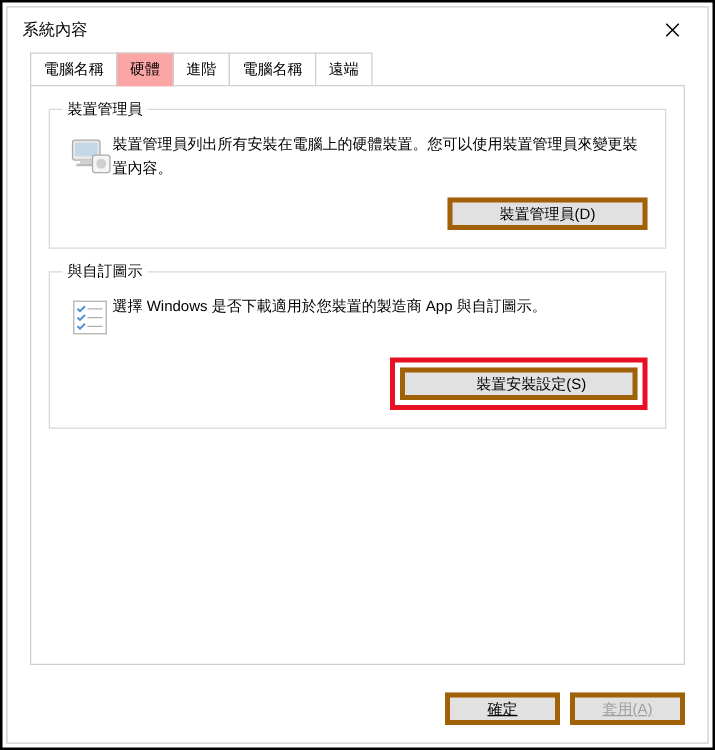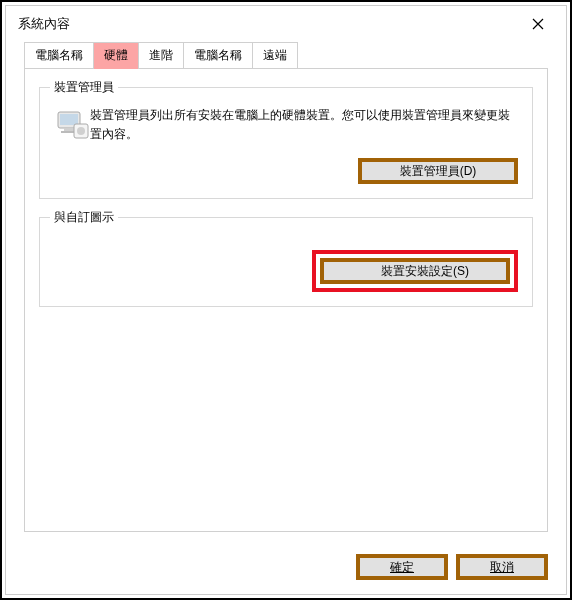--- a/index.html
+++ b/index.html
@@ -188,28 +188,42 @@
             </div>
             <div class="group-text">裝置管理員列出所有安裝在電腦上的硬體裝置。您可以使用裝置管理員來變更裝置內容。</div>
           </div>
           <div class="group-btn-row">
             <button class="win-btn">裝置管理員(D)</button>
           </div>
         </div>
 
         <div class="groupbox">
           <div class="groupbox-title">與自訂圖示</div>
+          <div class="group-content">
+            <div class="group-icon">
+              <svg width="36" height="36" viewBox="0 0 36 36">
+                <rect x="5" y="5" width="26" height="26" fill="#fff" stroke="#b0b0b0"></rect>
+                <path d="M8 11 l2 2 l4 -4" stroke="#4a90d9" stroke-width="1.5" fill="none"></path>
+                <line x1="16" y1="11" x2="28" y2="11" stroke="#b0b0b0"></line>
+                <path d="M8 18 l2 2 l4 -4" stroke="#4a90d9" stroke-width="1.5" fill="none"></path>
+                <line x1="16" y1="18" x2="28" y2="18" stroke="#b0b0b0"></line>
+                <path d="M8 25 l2 2 l4 -4" stroke="#4a90d9" stroke-width="1.5" fill="none"></path>
+                <line x1="16" y1="25" x2="28" y2="25" stroke="#b0b0b0"></line>
+              </svg>
+            </div>
+            <div class="group-text">選擇 Windows 是否下載適用於您裝置的製造商 App 與自訂圖示。</div>
+          </div>
           <div class="group-btn-row">
             <span class="highlighted">
               <button class="win-btn">裝置安裝設定(S)</button>
             </span>
           </div>
         </div>
 
       </div>
     </div>
 
     <div class="footer">
       <button class="win-btn">確定</button>
-      <button class="win-btn">取消</button>
+      <button class="win-btn disabled">套用(A)</button>
     </div>
   </div>
 </div>
 
 </body></html>

